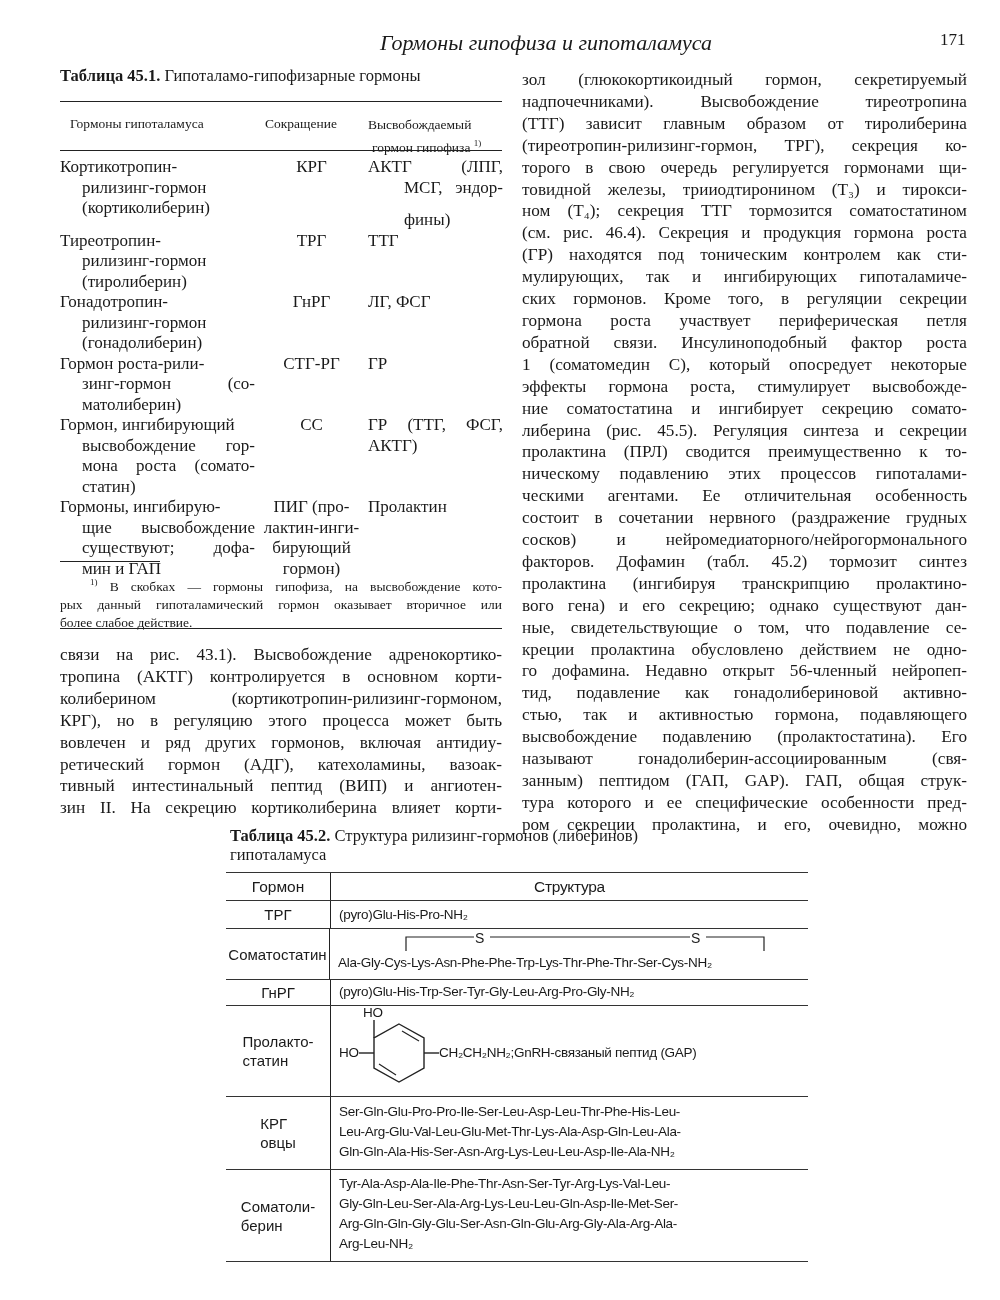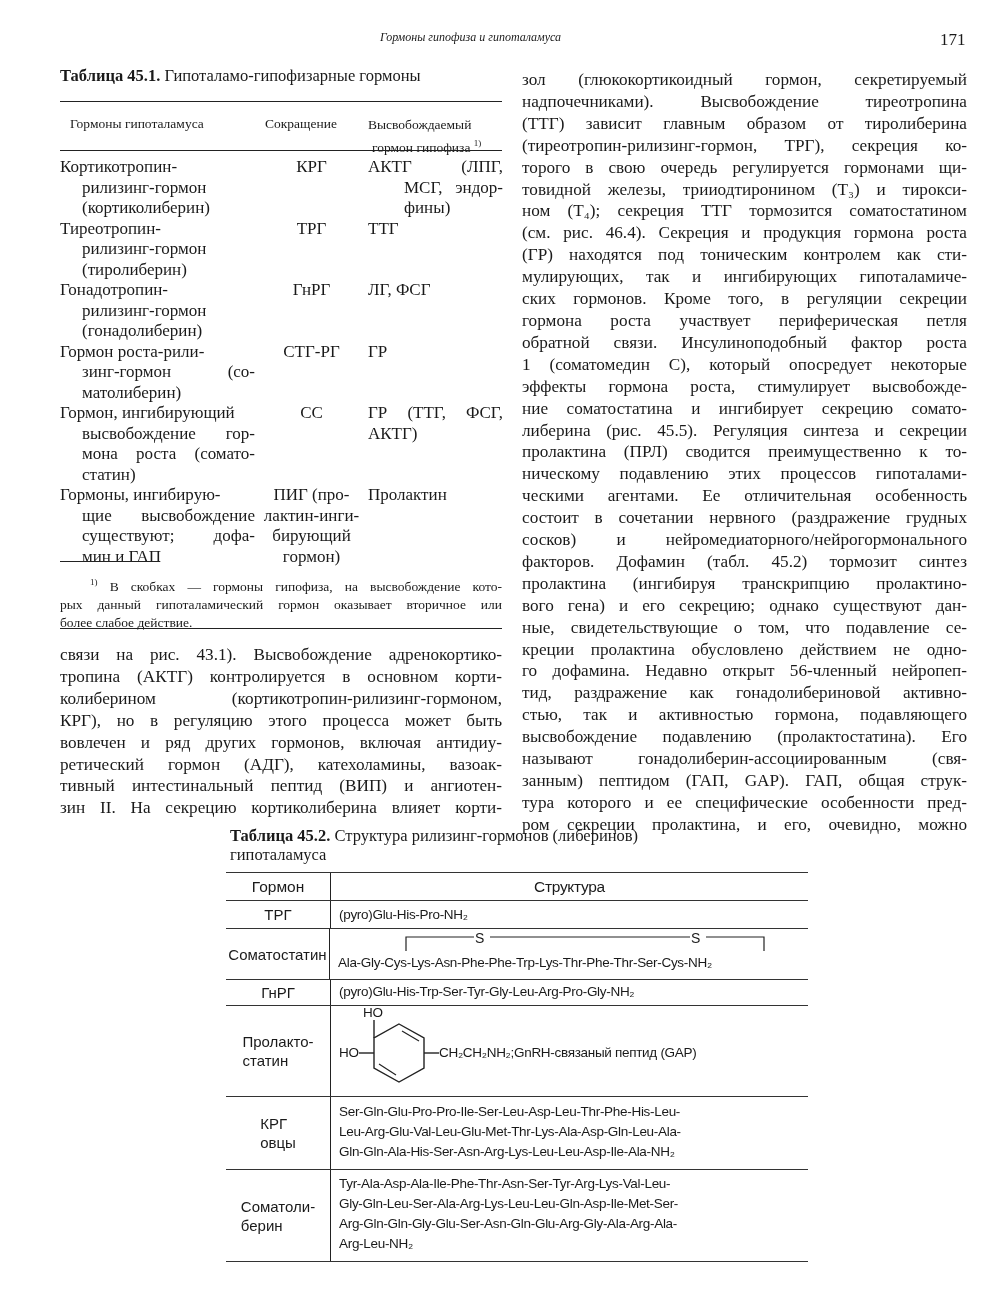--- a/index.html
+++ b/index.html
@@ -1,19 +1,19 @@
 <!DOCTYPE html>
 <html><head>
 <meta charset="utf-8">
 <style>
   html,body{margin:0;padding:0;background:#fff;}
   body{width:1000px;height:1300px;position:relative;overflow:hidden;color:#1a1a1a;font-family:"Liberation Serif","DejaVu Serif",serif;}
   .abs{position:absolute;}
   .running-head{left:0;width:1000px;top:30px;height:22px;}
-  .rh-title{position:absolute;left:380px;top:0;font-style:italic;font-size:12px;font-family:Liberation Serif, serif;}
+  .rh-title{position:absolute;left:380px;top:0;font-style:italic;font-size:22px;font-family:Liberation Serif, serif;}
   .rh-page{position:absolute;left:940px;top:0;font-size:17px;}
   .cap{font-size:16.5px;}
   .cap b{font-weight:bold;}
   
   .t1-caption{left:60px;top:66px;}
   .t1-rule{left:60px;width:442px;border-top:1.5px solid #222;}
   .t1-head{left:60px;top:108px;width:442px;height:40px;font-size:13.5px;}
   .t1-head .h1{position:absolute;left:10px;top:8px;}
   .t1-head .h2{position:absolute;left:205px;top:8px;}
   .t1-head .h3{position:absolute;left:308px;top:8px;line-height:18px;}
@@ -75,21 +75,21 @@
         <span class="line last">Кортикотропин-</span>
         <span class="line cont">рилизинг-гормон</span>
         <span class="line cont last">(кортиколиберин)</span>
       </div>
       <div class="c2">
         <div>КРГ</div>
       </div>
       <div class="c3">
         <div class="just">АКТГ (ЛПГ,</div>
         <div class="just" style="text-align: justify; text-align-last: justify; padding-left: 36px;">МСГ, эндор-</div>
-        <div style="text-align: left; text-align-last: auto; padding-left: 36px;">фины)</div>
+        <div style="text-align: left; text-align-last: auto; padding-left: 36px; margin-top: 12px;">фины)</div>
       </div>
     </div>
     <div class="t1-row">
       <div class="c1">
         <span class="line last">Тиреотропин-</span>
         <span class="line cont">рилизинг-гормон</span>
         <span class="line cont last">(тиролиберин)</span>
       </div>
       <div class="c2">
         <div>ТРГ</div>
@@ -199,21 +199,21 @@
     <span class="line">ническому подавлению этих процессов гипоталами-</span>
     <span class="line">ческими агентами. Ее отличительная особенность</span>
     <span class="line">состоит в сочетании нервного (раздражение грудных</span>
     <span class="line">сосков) и нейромедиаторного/нейрогормонального</span>
     <span class="line">факторов. Дофамин (табл. 45.2) тормозит синтез</span>
     <span class="line">пролактина (ингибируя транскрипцию пролактино-</span>
     <span class="line">вого гена) и его секрецию; однако существуют дан-</span>
     <span class="line">ные, свидетельствующие о том, что подавление се-</span>
     <span class="line">креции пролактина обусловлено действием не одно-</span>
     <span class="line">го дофамина. Недавно открыт 56-членный нейропеп-</span>
-    <span class="line">тид, раздражение как гонадолибериновой активно-</span>
+    <span class="line">тид, подавление как гонадолибериновой активно-</span>
     <span class="line">стью, так и активностью гормона, подавляющего</span>
     <span class="line">высвобождение подавлению (пролактостатина). Его</span>
     <span class="line">называют гонадолиберин-ассоциированным (свя-</span>
     <span class="line">занным) пептидом (ГАП, GAP). ГАП, общая струк-</span>
     <span class="line">тура которого и ее специфические особенности пред-</span>
     <span class="line">ром секреции пролактина, и его, очевидно, можно</span>
   </div>
 
 <div class="abs cap t2-caption">
   <b>Таблица 45.2.</b><span> Структура рилизинг-гормонов (либеринов)</span><br>

